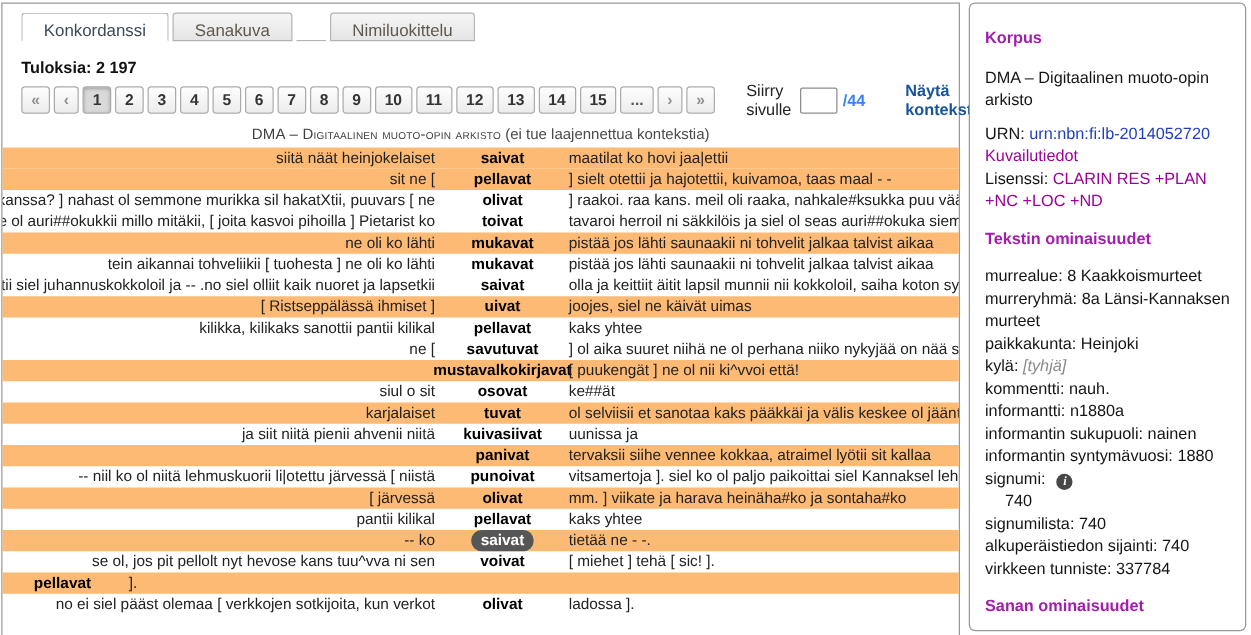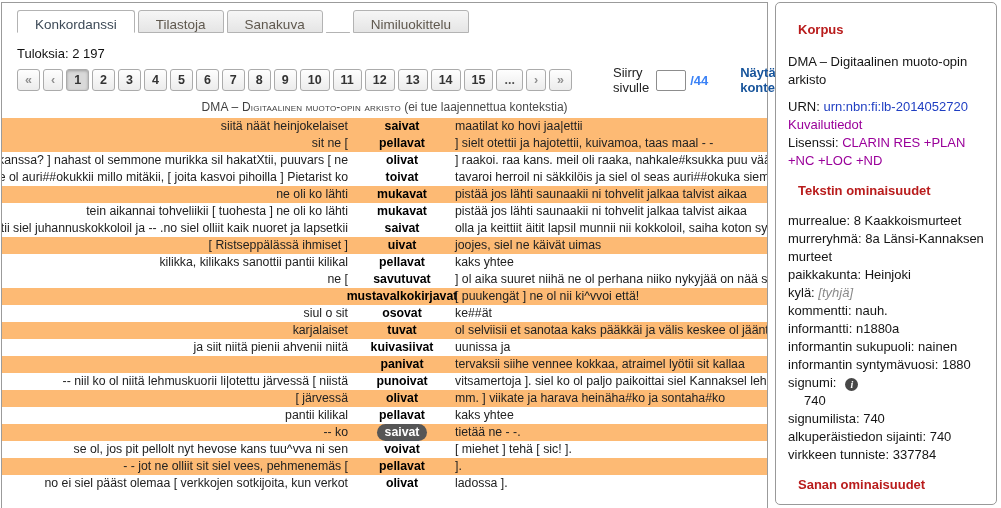--- a/index.html
+++ b/index.html
@@ -22,32 +22,32 @@
     background:linear-gradient(#f6f6f6,#e5e5e5); cursor:default; white-space:nowrap;
   }
   .tab.active {
     background:#fff; border-bottom-color:#fff; color:#3d4a57;
   }
   .tab-stub {
     width:24px; margin-right:3px; border:1px solid #b3b3b3; border-bottom:none;
     border-radius:2px 2px 0 0; background:linear-gradient(#d7d7d7,#c7c7c7);
   }
   
-  .results { margin:13px 0 6px 15px; font-weight:normal; font-size:13px; color:#111; }
+  .results { margin:13px 0 6px 15px; font-weight:bold; font-size:13px; color:#111; }
   .pagerow { display:flex; align-items:center; margin:0 0 4px 15px; height:26px; }
   .pages { display:flex; align-items:center; }
   .pbtn {
     min-width:18px; padding:3px 7px; margin-right:3px; text-align:center;
     border:1px solid #ababab; border-radius:3px; font-size:12.5px; font-weight:bold;
     color:#333; background:linear-gradient(#fefefe,#ececec); cursor:pointer;
   }
   .pbtn.nav { color:#8f8f8f; }
   .pbtn.gap { color:#555; }
   .pbtn.current { background:#d9d9d9; box-shadow:inset 0 1px 3px rgba(0,0,0,.28); }
-  .goto-label { margin-left:38px; color:#222; }
+  .goto-label { margin-left:22px; color:#222; }
   .goto-input {
     width:30px; height:21px; margin:0 4px 0 7px; border:1px solid #8d8d8d;
     border-radius:2px; font-size:12px; padding:1px 3px;
   }
   .total-label { font-weight:bold; color:#3b82f6; }
   .ctx-link { margin-left:32px; color:#17549b; font-weight:bold; cursor:pointer; text-decoration:none; }
   
   .corpus-header { text-align:center; margin:7px 0 4px 0; font-size:12px; color:#3f3f3f; }
   .cname { font-variant:small-caps; letter-spacing:.2px; }
   .cnote { margin-left:0; color:#4a4a4a; }
@@ -60,21 +60,21 @@
   .ck { flex:none; width:96px; display:flex; justify-content:center; overflow:visible; }
   .ck .kw { font-weight:bold; color:#000; white-space:nowrap; }
   .ck .pill { font-weight:bold; color:#fff; background:#565656; border-radius:9px; padding:0 8px; white-space:nowrap; }
   .cr { flex:1; overflow:hidden; padding-left:5px; }
   
   .sidebar {
     position:absolute; left:775px; top:2px; width:222px; height:503px;
     border:1px solid #999; border-radius:5px; background:#fff;
     padding:18px 10px 10px 12px; font-size:13px; color:#151515; line-height:18px;
   }
-  .sb-heading { font-weight:bold; color:#b91c1c;margin-left:10px; }
+  .sb-heading { font-weight:bold; color:#a21caf; }
   .sb-title { margin-bottom:14px; }
   .sb-corpus { margin-bottom:9px; }
   .sb-line { line-height:18px; }
   .mb12 { margin-bottom:12px; }
   .mb10 { margin-bottom:10px; }
   .blue { color:#1f3ec2; cursor:pointer; text-decoration:none; }
   .purple { color:#9a009a; cursor:pointer; text-decoration:none; }
   .attr-line { line-height:18px; }
   .attr-val.empty { color:#8a8a8a; font-style:italic; }
   .attr-sub { padding-left:16px; line-height:18px; }
@@ -84,21 +84,20 @@
     text-align:center; vertical-align:-1px; cursor:pointer;
     font-family:"Liberation Serif","DejaVu Serif",serif; font-style:italic;
   }
 </style>
 </head>
 <body>
 
 <div class="main-panel">
   <div class="tabbar" id="tabbar">
       <div class="tab active">Konkordanssi</div>
-      <div class="tab">Tilastoja</div>
       <div class="tab">Sanakuva</div>
       <div class="tab-stub"></div>
       <div class="tab">Nimiluokittelu</div>
     </div>
 
   <div class="results">Tuloksia: 2 197</div>
 
   <div class="pagerow">
     <div class="pages" id="pages">
         <span class="pbtn nav">«</span>
@@ -308,23 +307,20 @@
       <div class="krow">
         <div class="cl">
           <span>se ol, jos pit pellolt nyt hevose kans tuu^vva ni sen</span>
         </div>
         <div class="ck">
           <span class="kw">voivat</span>
         </div>
         <div class="cr">[ miehet ] tehä [ sic! ].</div>
       </div>
       <div class="krow shade">
-        <div class="cl">
-          <span>- - jot ne olliit sit siel vees, pehmenemäs [</span>
-        </div>
         <div class="ck">
           <span class="kw">pellavat</span>
         </div>
         <div class="cr">].</div>
       </div>
       <div class="krow">
         <div class="cl">
           <span>no ei siel pääst olemaa [ verkkojen sotkijoita, kun verkot</span>
         </div>
         <div class="ck">

